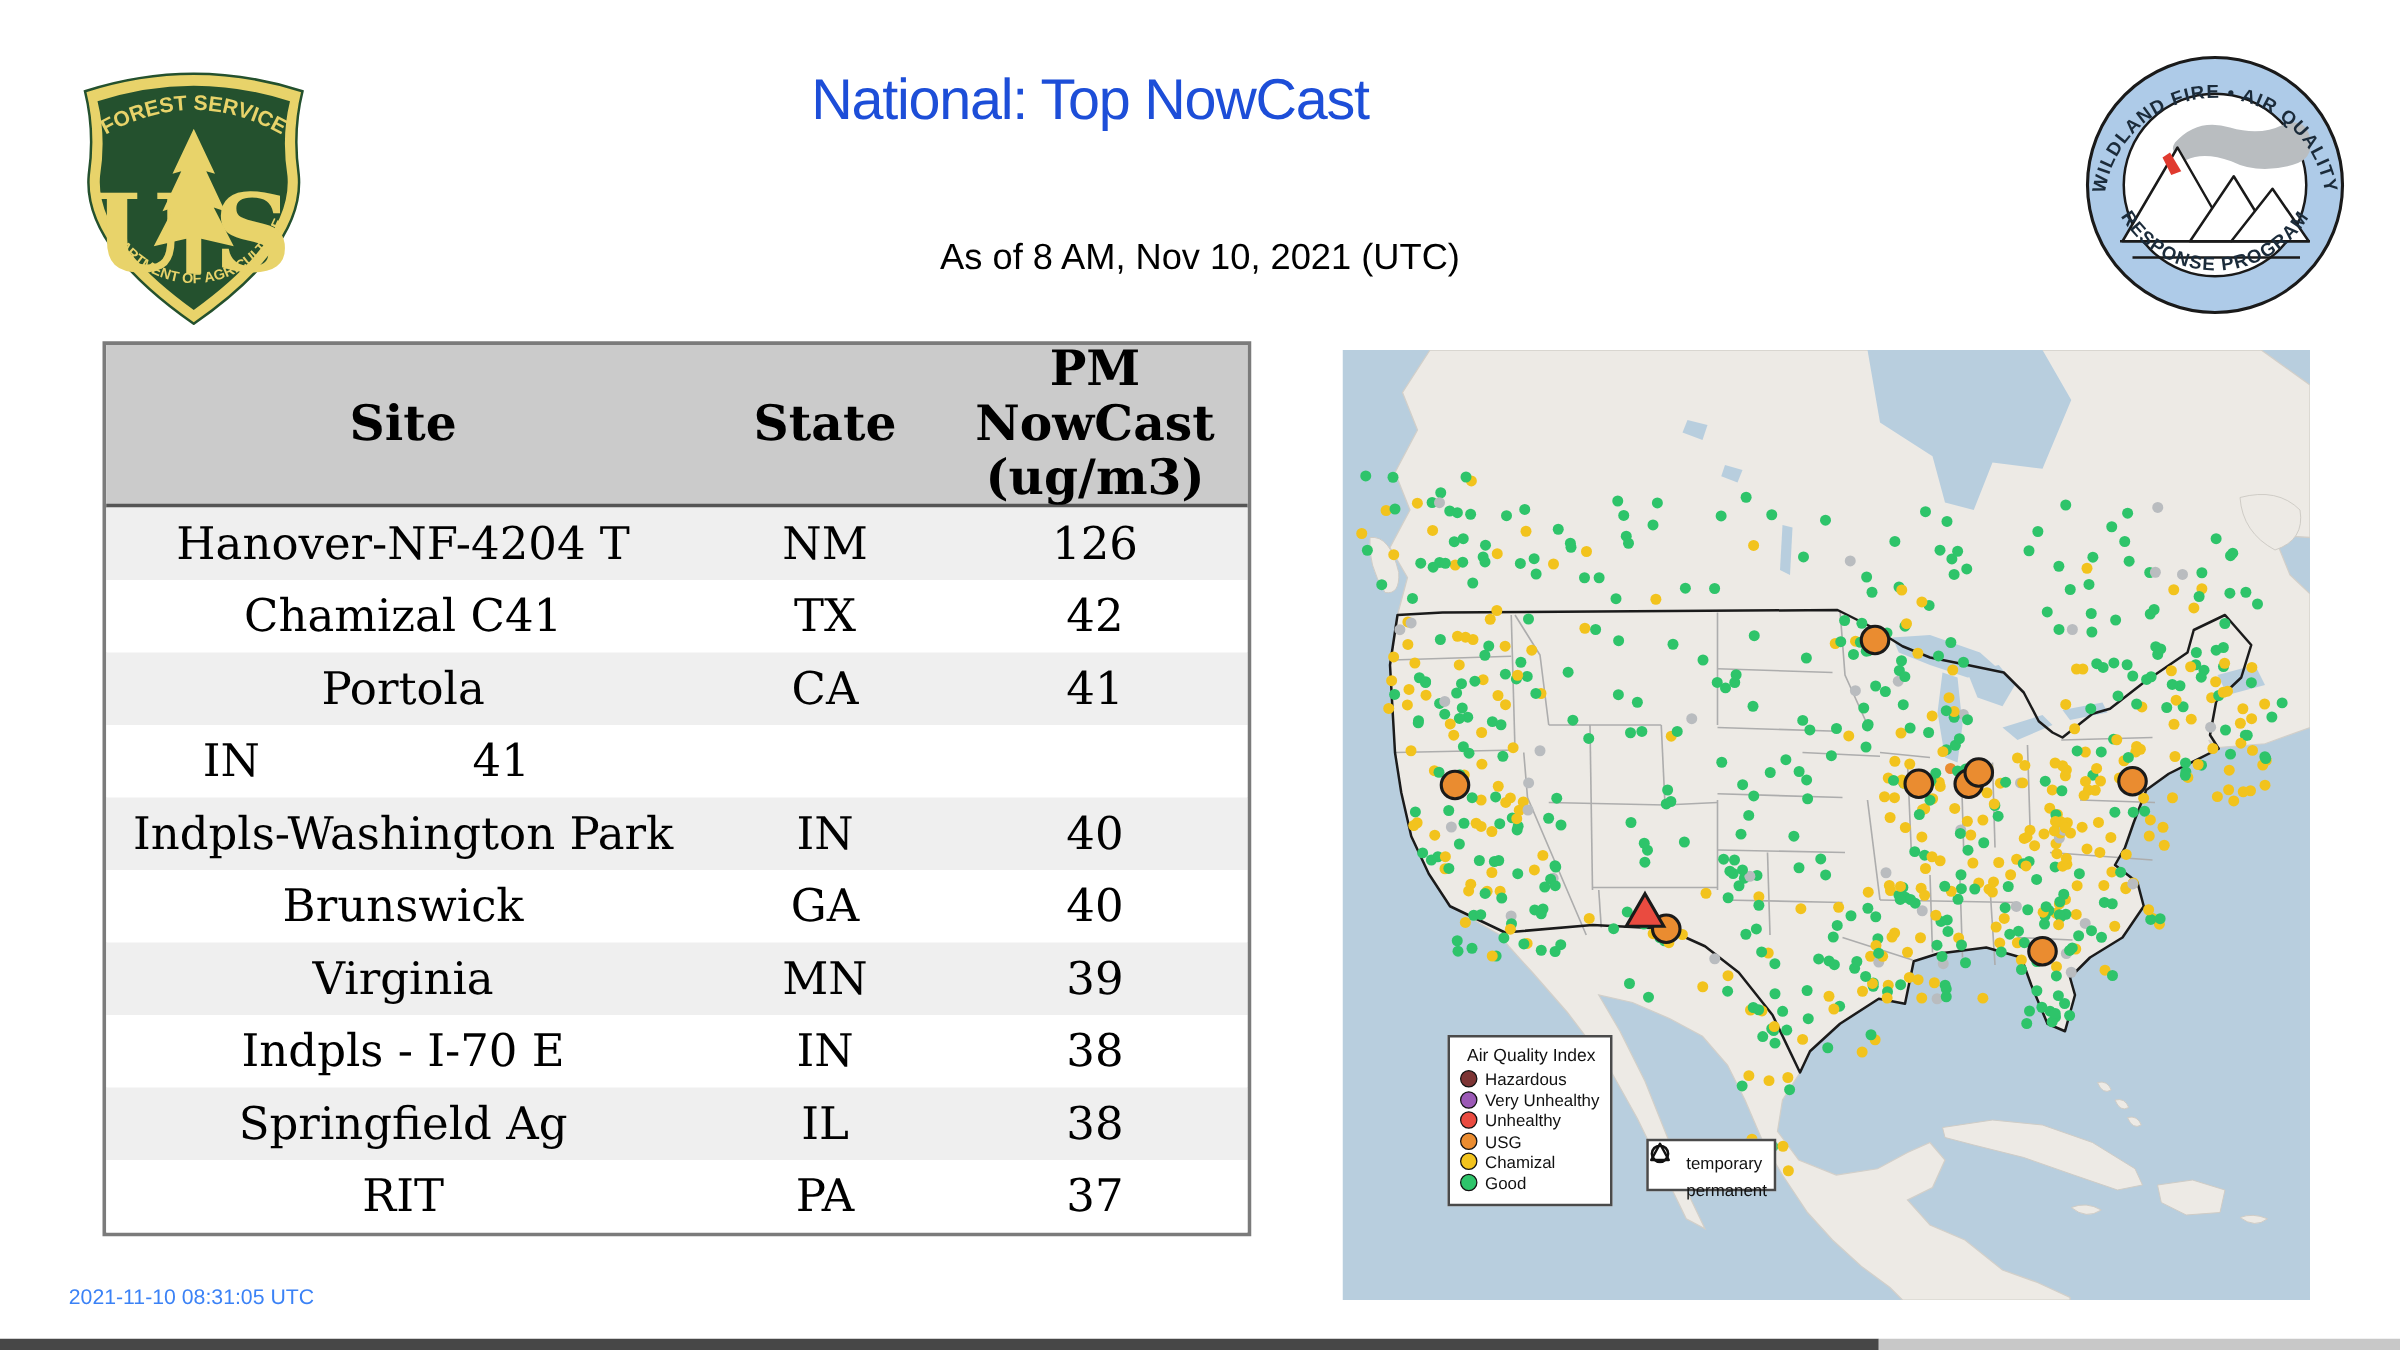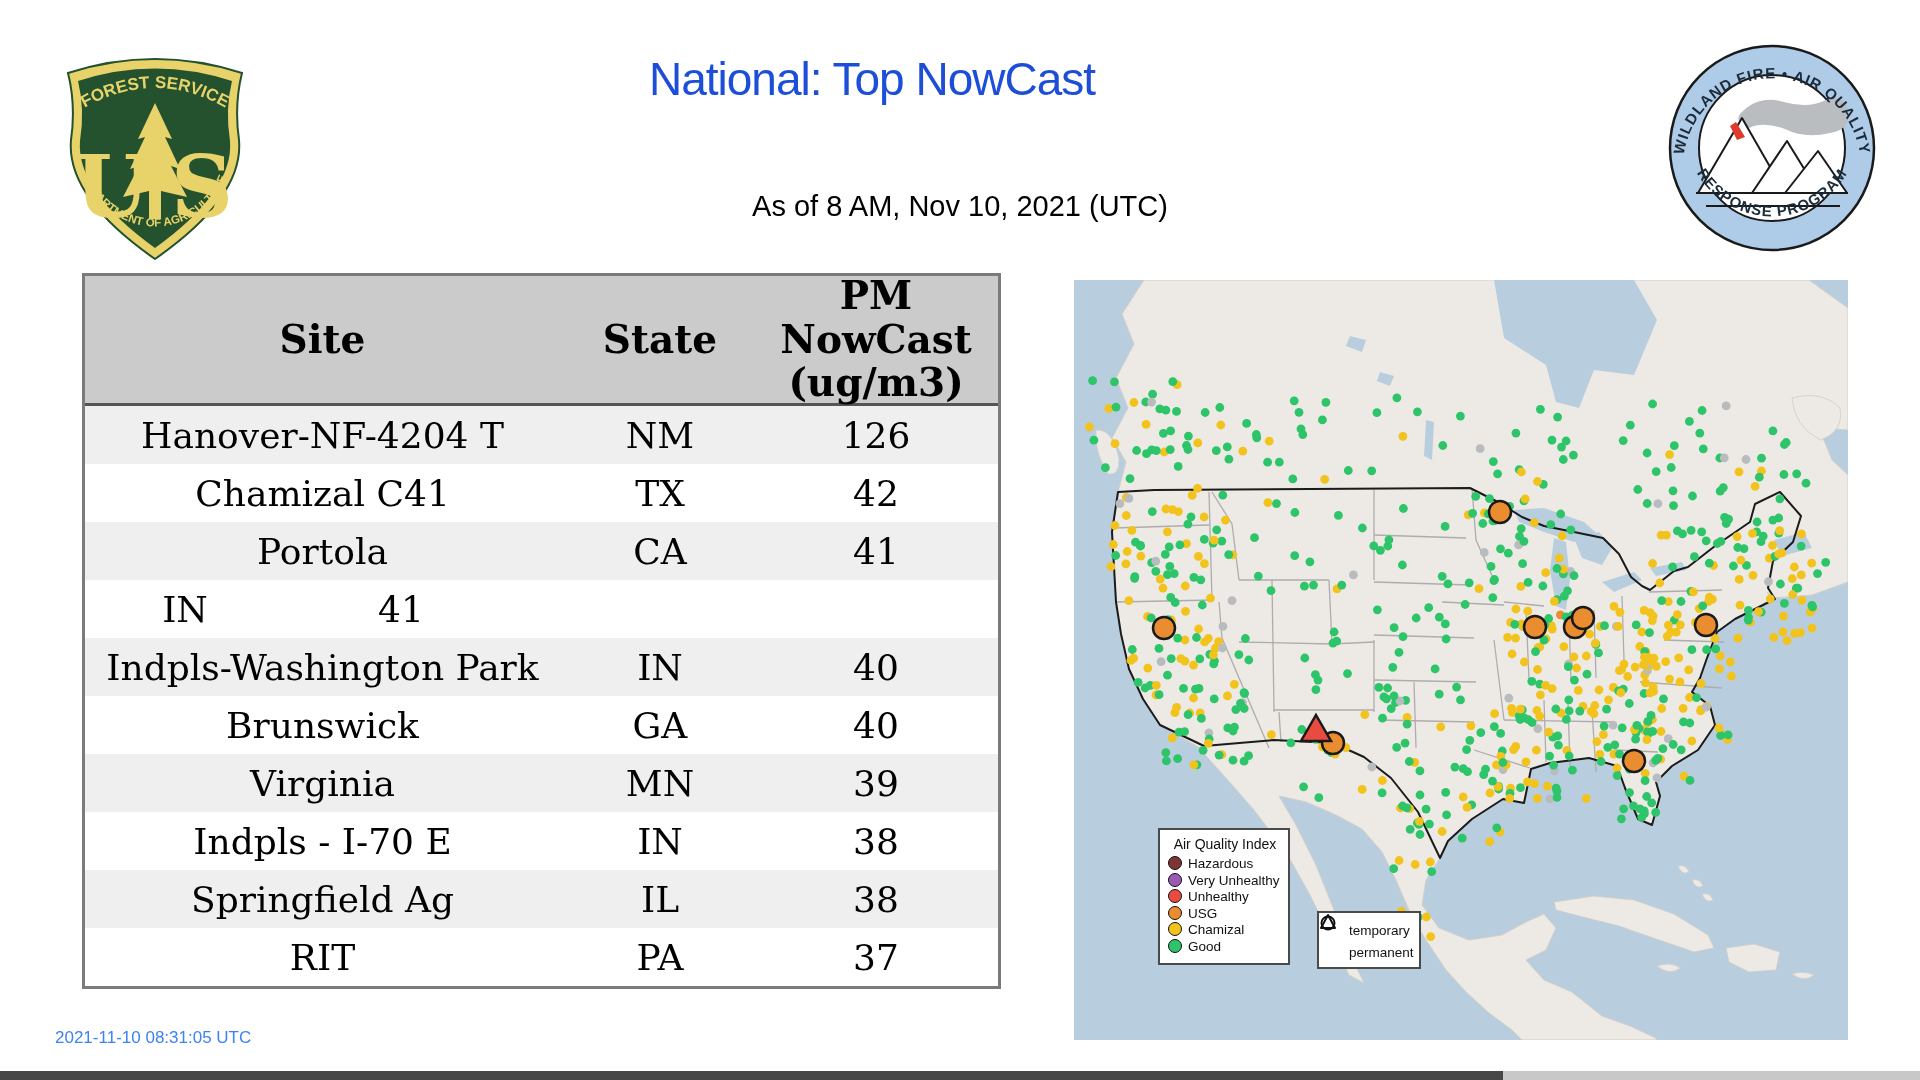--- a/index.html
+++ b/index.html
@@ -25,21 +25,21 @@
   .c-pm{width:232px;text-align:center;}
   
   #map{left:1074px;top:280px;width:774px;height:760px;}
   #map svg{position:absolute;left:0;top:0;}
   .legend-box{position:absolute;background:#ffffff;border:2px solid #4a4a4a;z-index:5;
               font-family:"Liberation Sans",sans-serif;color:#111;}
   #legend-aqi{left:84px;top:548px;width:132px;height:137px;padding:6px 6px 4px 8px;box-sizing:border-box;}
   #legend-aqi .lg-title{font-size:14px;text-align:center;margin-bottom:4px;}
   .lg-item{display:flex;align-items:flex-start;height:16.5px;font-size:13.5px;}
   .lg-swatch{width:12px;height:12px;border-radius:50%;border:1.5px solid #111;margin-right:6px;flex:0 0 auto;}
-  #legend-type{left:243px;top:631px;width:104px;height:58px;padding:6px 4px 4px 8px;box-sizing:border-box;}
+  #legend-type{left:243px;top:631px;width:104px;height:42px;padding:6px 4px 4px 8px;box-sizing:border-box;}
   .lt-item{display:flex;align-items:center;height:22px;font-size:13.5px;}
   .lt-shape{width:18px;margin-right:4px;flex:0 0 auto;}
   
   #timestamp{left:55px;top:1028px;font-size:17px;color:#3b82f6;}
   #footer-bar-left{left:0;top:1071px;width:1503px;height:9px;background:#474747;}
   #footer-bar-right{left:1503px;top:1071px;width:417px;height:9px;background:#c8c8c8;}
 </style>
 </head>
 <body>
 

